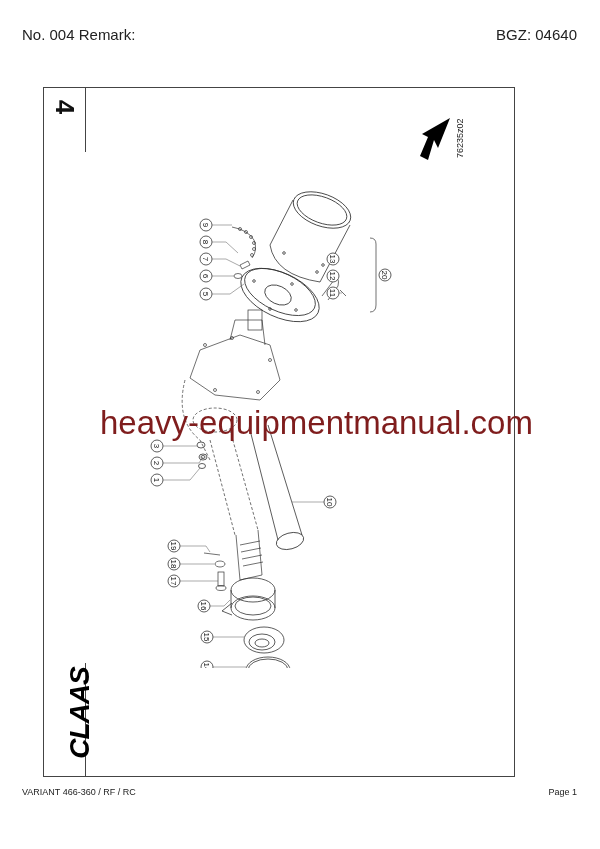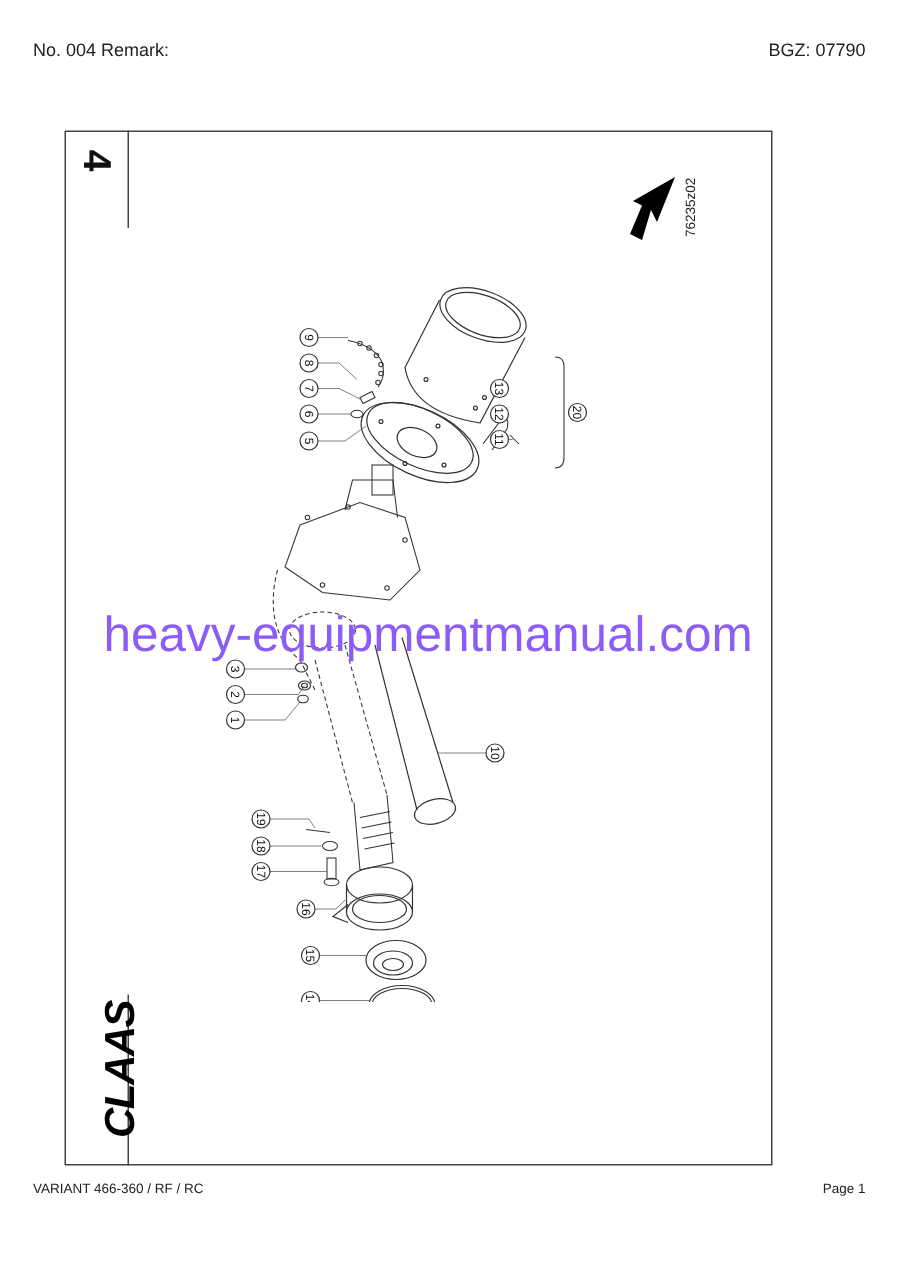--- a/index.html
+++ b/index.html
@@ -1,36 +1,36 @@
 <!DOCTYPE html>
 <html><head>
 <meta charset="utf-8">
 <style>
   html, body { margin:0; padding:0; background:#ffffff; }
   body { width:600px; height:849px; position:relative; overflow:hidden; font-family:"Liberation Sans", sans-serif; color:#111; }
-  .hdr { position:absolute; top:26px; font-size:12px; color:#222; }
+  .hdr { position:absolute; top:26px; font-size:15px; color:#222; }
   .hdr-left { left:22px; }
   .hdr-right { right:23px; }
   .ftr { position:absolute; top:787px; font-size:9px; color:#222; }
   .ftr-left { left:22px; }
   .ftr-right { right:23px; }
   .frame { position:absolute; left:43px; top:87px; width:472px; height:690px; border:1px solid #444; box-sizing:border-box; }
   .divider-top { position:absolute; left:85px; top:87px; width:1px; height:65px; background:#444; }
   .divider-bot { position:absolute; left:85px; top:663px; width:1px; height:114px; background:#444; }
   .fig-num { position:absolute; left:50px; top:92px; width:30px; height:30px; font-size:26px; font-weight:bold; transform:rotate(90deg); text-align:center; line-height:30px; }
   .drawing-id { position:absolute; left:455px; top:118px; font-size:9px; transform:rotate(-90deg); transform-origin:left top; white-space:nowrap; color:#222; }
   .logo { position:absolute; left:30px; top:700px; width:100px; height:26px; transform:rotate(-90deg); transform-origin:center; font-size:28px; font-weight:900; font-style:italic; letter-spacing:-1px; text-align:center; line-height:26px; color:#000; }
   .diagram { position:absolute; left:86px; top:88px; }
-  .watermark { position:absolute; left:69px; top:404px; font-size:33px; color:#8b5cf6; white-space:nowrap; letter-spacing:0px; }
+  .watermark { position:absolute; left:100px; top:404px; font-size:33px; color:#7f1d1d; white-space:nowrap; letter-spacing:0px; }
 </style>
 </head>
 <body>
 
 <div class="hdr hdr-left">No. 004    Remark:</div>
-<div class="hdr hdr-right">BGZ: 07790</div>
+<div class="hdr hdr-right">BGZ: 04640</div>
 
 <div class="frame"></div>
 <div class="divider-top"></div>
 <div class="divider-bot"></div>
 
 <div class="fig-num">4</div>
 <div class="drawing-id" style="transform:rotate(-90deg) translateX(-40px);">76235z02</div>
 <div class="logo">CLAAS</div>
 
 <svg class="diagram" width="430" height="580" viewBox="86 88 430 580" xmlns="http://www.w3.org/2000/svg" font-family="Liberation Sans, sans-serif">

